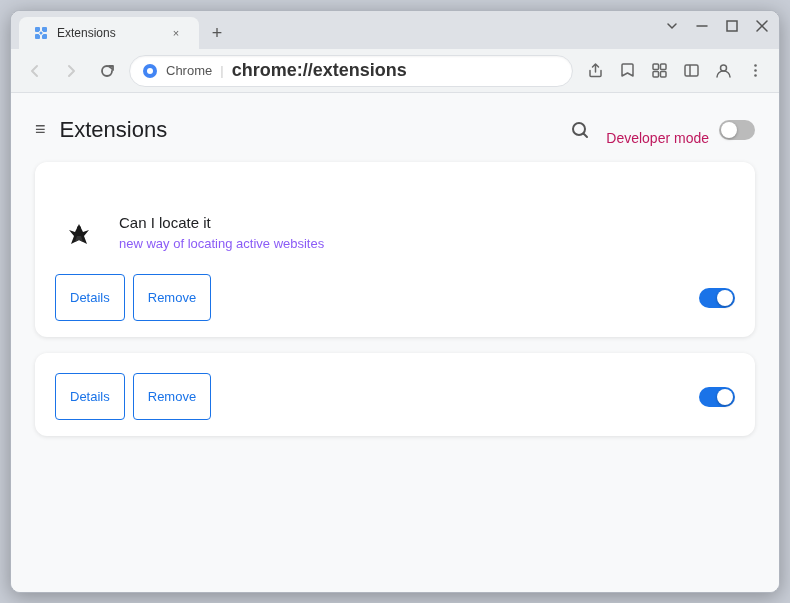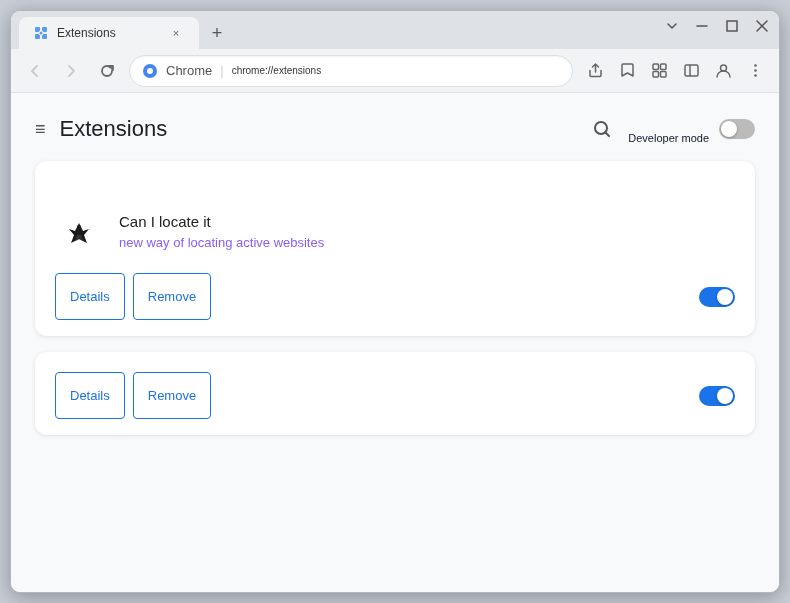--- a/index.html
+++ b/index.html
@@ -144,23 +144,24 @@
     .address-brand {
       font-size: 13px;
       color: #555;
       font-weight: 500;
     }
     .address-separator {
       color: #ccc;
       font-size: 13px;
     }
     .address-url {
-      font-size: 10px;
+      font-size: 18px;
       color: #333;
       flex: 1;
+      font-weight: bold;
     }
     .toolbar-actions {
       display: flex;
       align-items: center;
       gap: 4px;
     }
     .toolbar-icon-btn {
       width: 28px;
       height: 28px;
       border-radius: 50%;
@@ -209,22 +210,22 @@
       width: 32px;
       height: 32px;
       display: flex;
       align-items: center;
       justify-content: center;
       color: #555;
       cursor: pointer;
       font-size: 18px;
     }
     .dev-mode-label {
-      font-size: 11px;
-      color: #0f172a;
+      font-size: 14px;
+      color: #be185d;
       margin-top: 17px;
     }
     .toggle {
       width: 36px;
       height: 20px;
       border-radius: 10px;
       position: relative;
       cursor: pointer;
     }
     .toggle.off {

